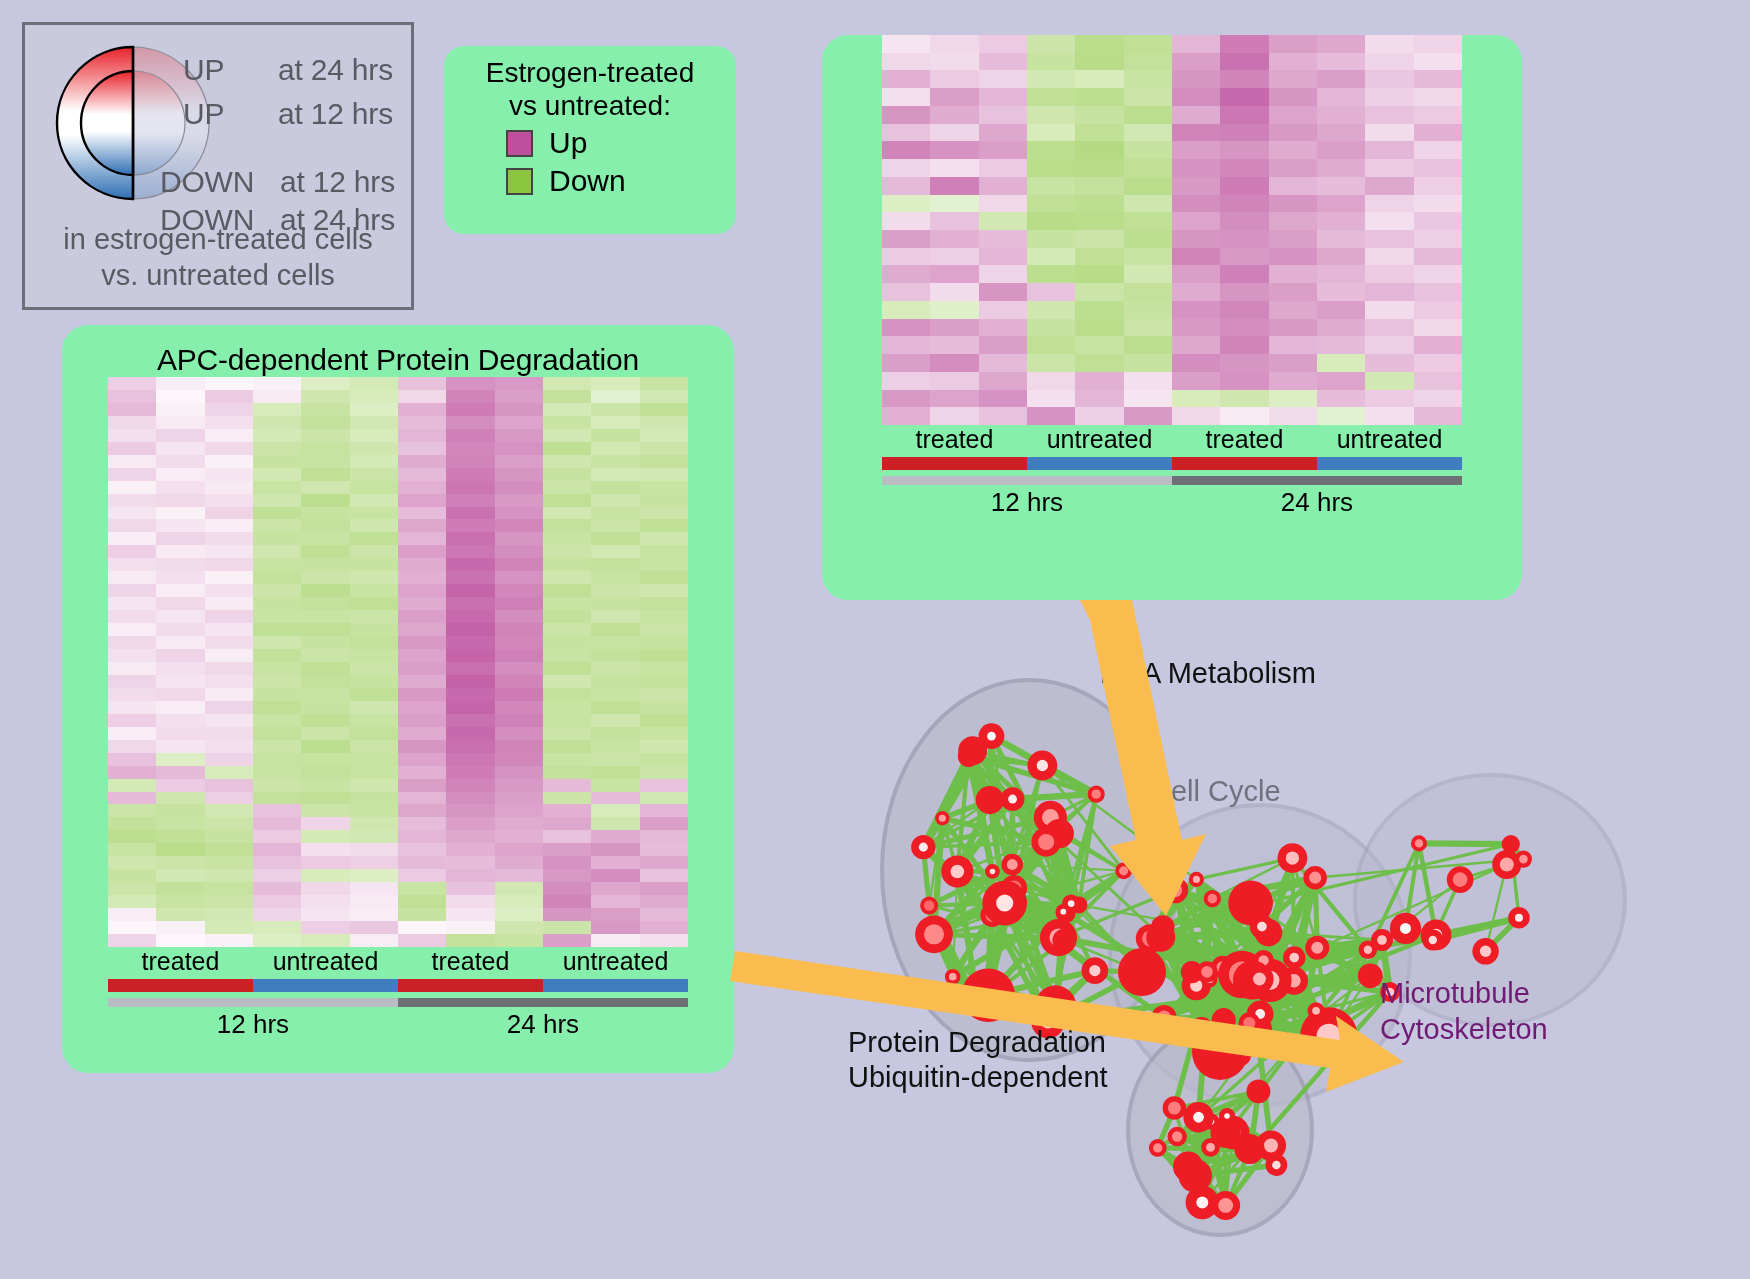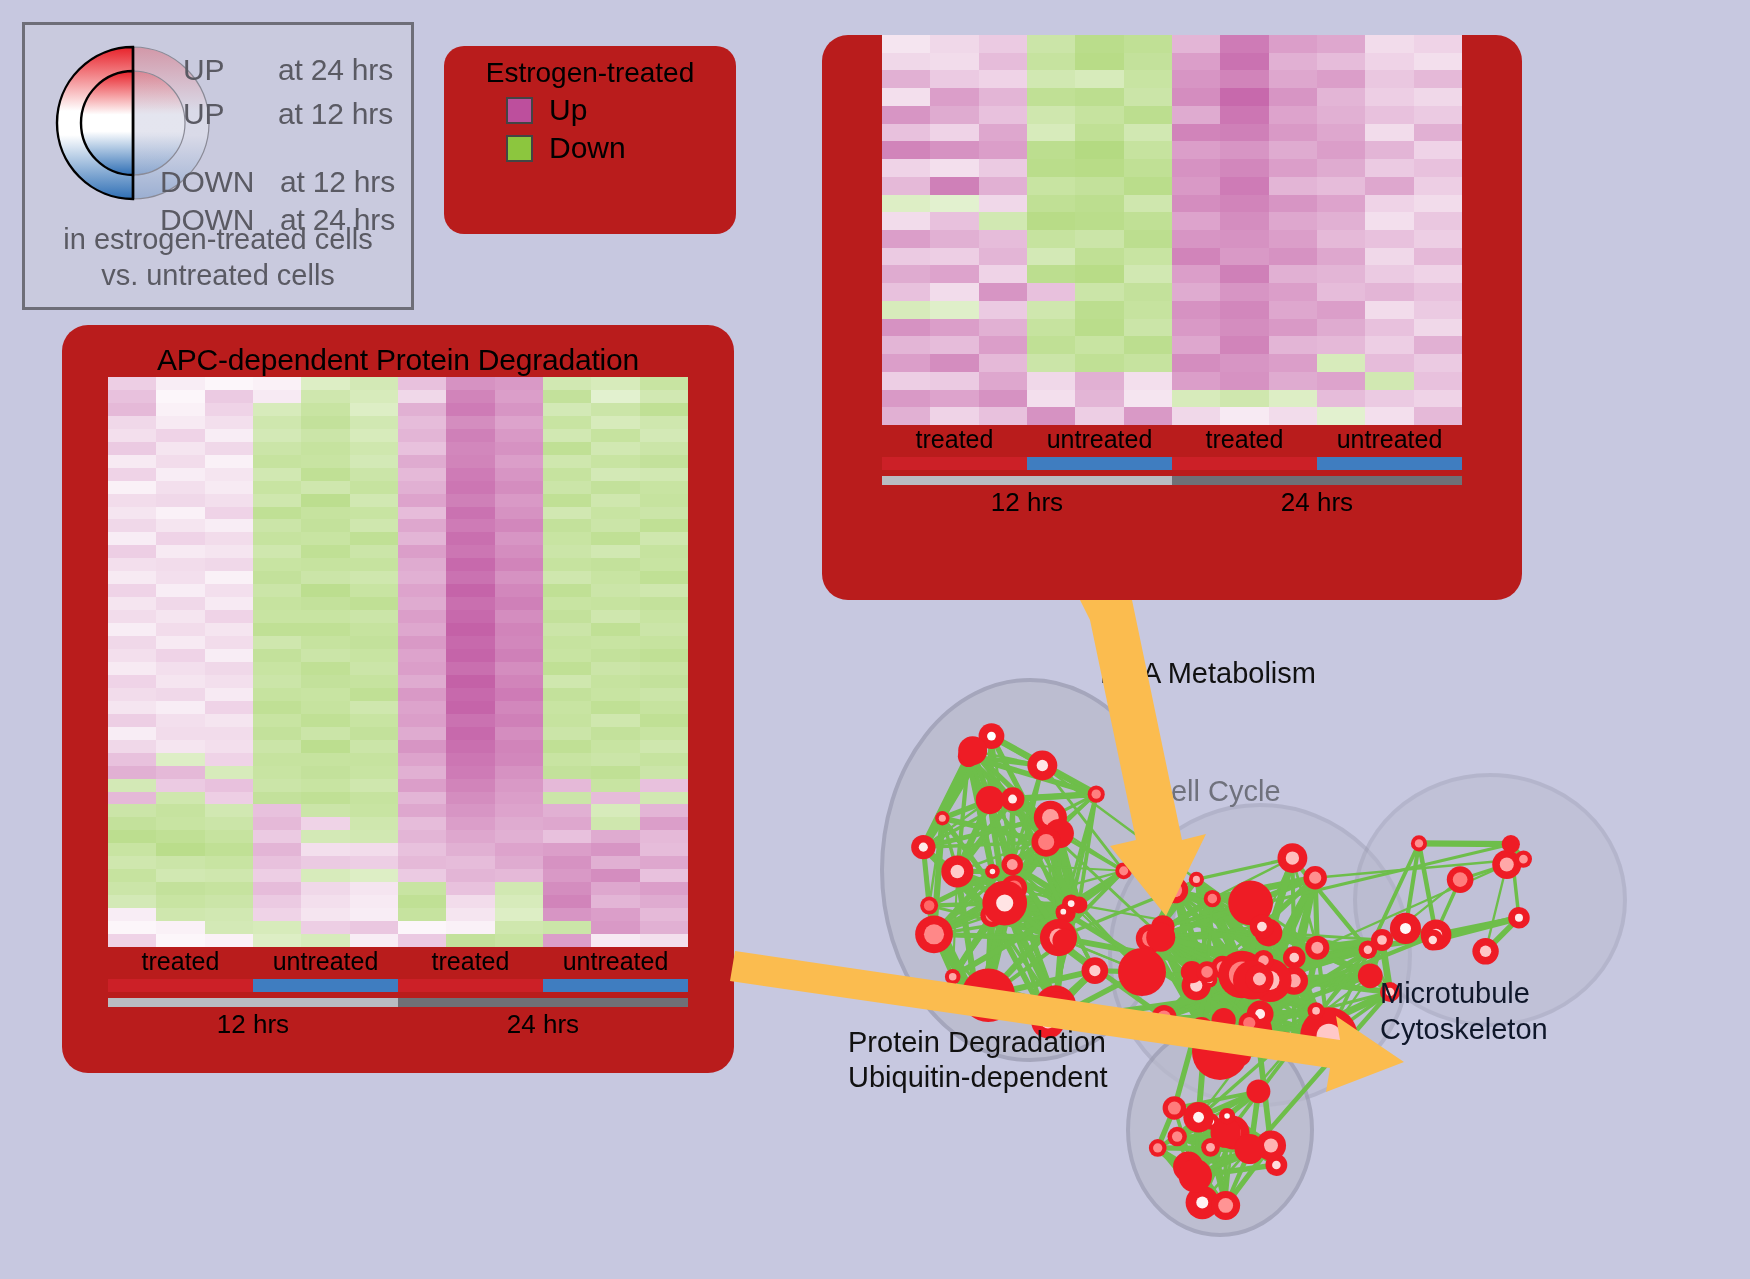--- a/index.html
+++ b/index.html
@@ -8,21 +8,21 @@
     background:#c7c8e0;
     font-family:"Liberation Sans", sans-serif;
     position:relative;
     overflow:hidden;
   }
   .stage{position:absolute;inset:0;}
 
   
   .panel{
     position:absolute;
-    background:#b91c1c;
+    background:#86efac;
     border:11px solid #fbb council;
     border-radius:26px;
     box-sizing:border-box;
   }
   .panel{border-color:#fbbc4f;}
 
   
   #scale-legend{
     position:absolute;left:22px;top:22px;width:392px;height:288px;
     background:#c9cade;
@@ -79,21 +79,21 @@
   .bar.time .t24{background:#6f7076;}
   .time-names{display:flex;margin-top:2px;}
   .time-names div{flex:1;text-align:center;font-size:26px;color:#000;}
 
   
   #network{position:absolute;left:790px;top:600px;width:960px;height:679px;}
   #network svg{width:100%;height:100%;display:block;}
   .net-label{position:absolute;font-size:29px;white-space:nowrap;}
   #lbl-dna{left:310px;top:57px;color:#111;}
   #lbl-cc{left:360px;top:175px;color:#6f717c;}
-  #lbl-mt{left:590px;top:375px;color:#0f172a;line-height:1.25;}
+  #lbl-mt{left:590px;top:375px;color:#701a75;line-height:1.25;}
   #lbl-ub{left:58px;top:425px;color:#111;line-height:1.22;}
 
   
   #arrows{position:absolute;inset:0;pointer-events:none;}
 </style>
 </head>
 <body>
 
 <div class="stage">
 
@@ -137,20 +137,21 @@
 
     <div class="foot">
       <div>in estrogen-treated cells</div>
       <div>vs. untreated cells</div>
     </div>
   </div>
 
   <div class="panel" id="updown-legend">
     <div class="title">
       <div>Estrogen-treated</div>
+      <div>vs untreated:</div>
     </div>
     <div class="row">
       <div class="sw" id="sw-up" style="background: rgb(189, 79, 157);"></div>
       <span>Up</span>
     </div>
     <div class="row">
       <div class="sw" id="sw-down" style="background: rgb(140, 198, 62);"></div>
       <span>Down</span>
     </div>
   </div>

